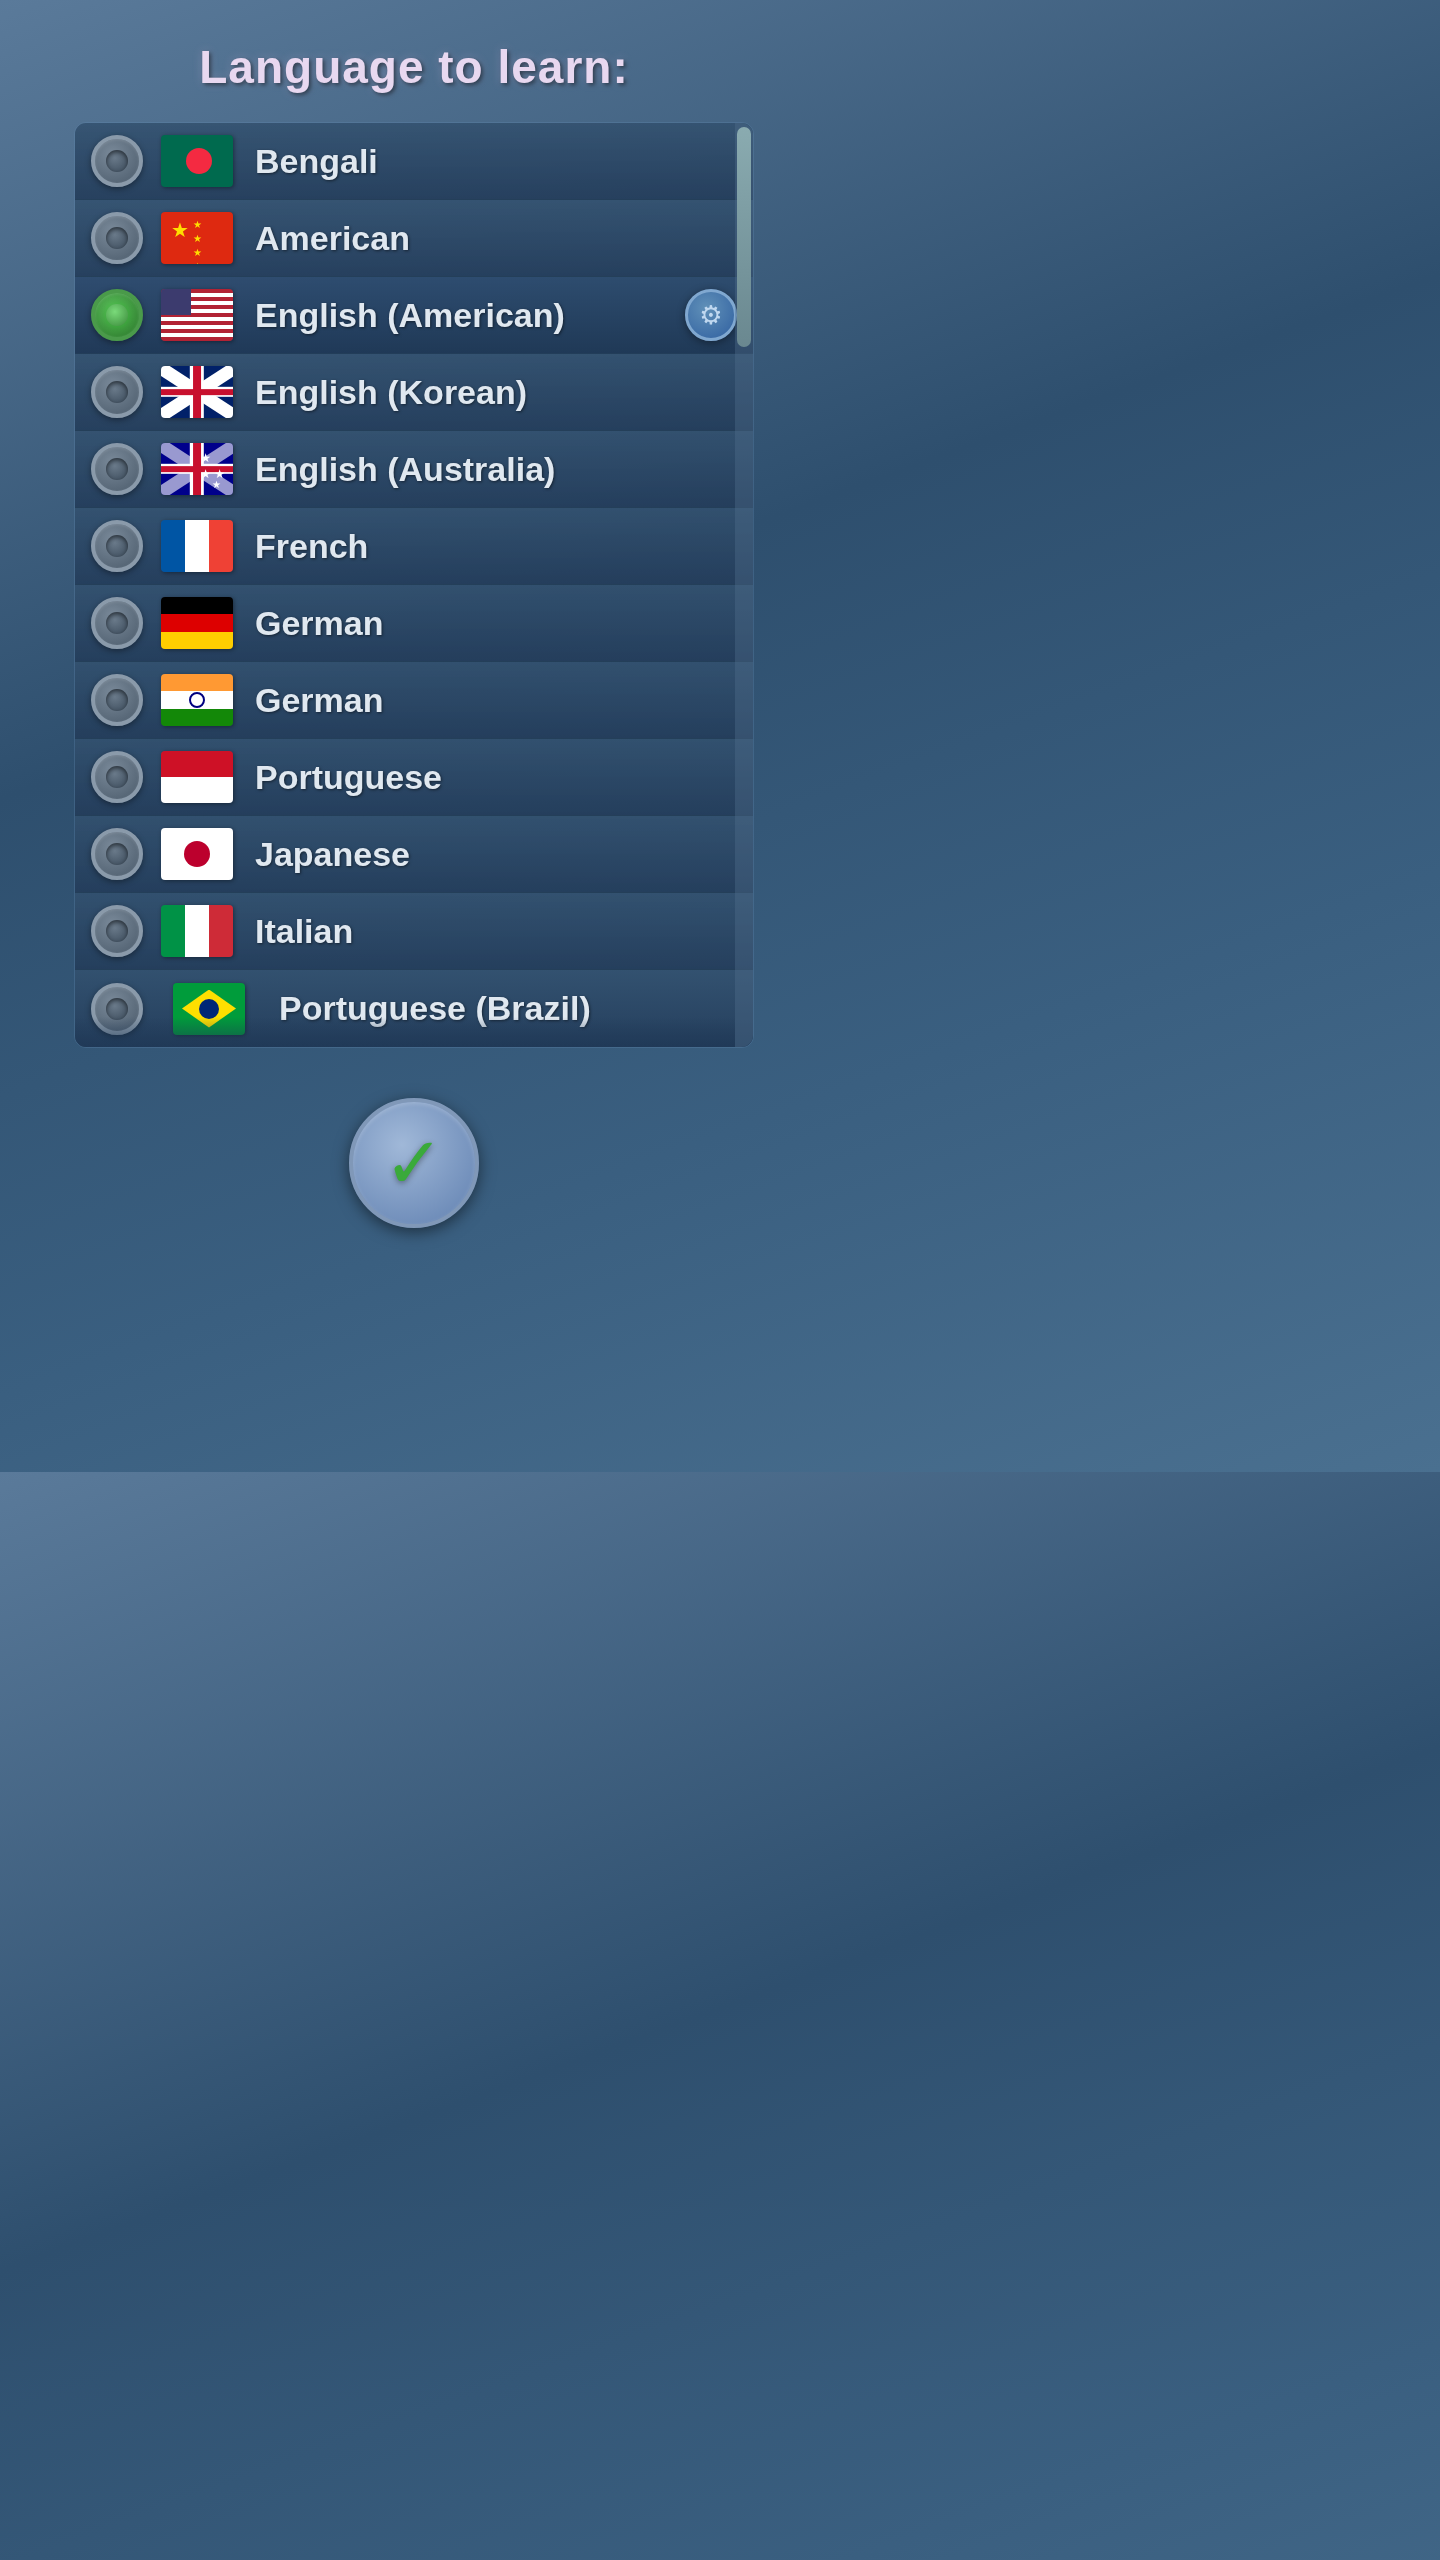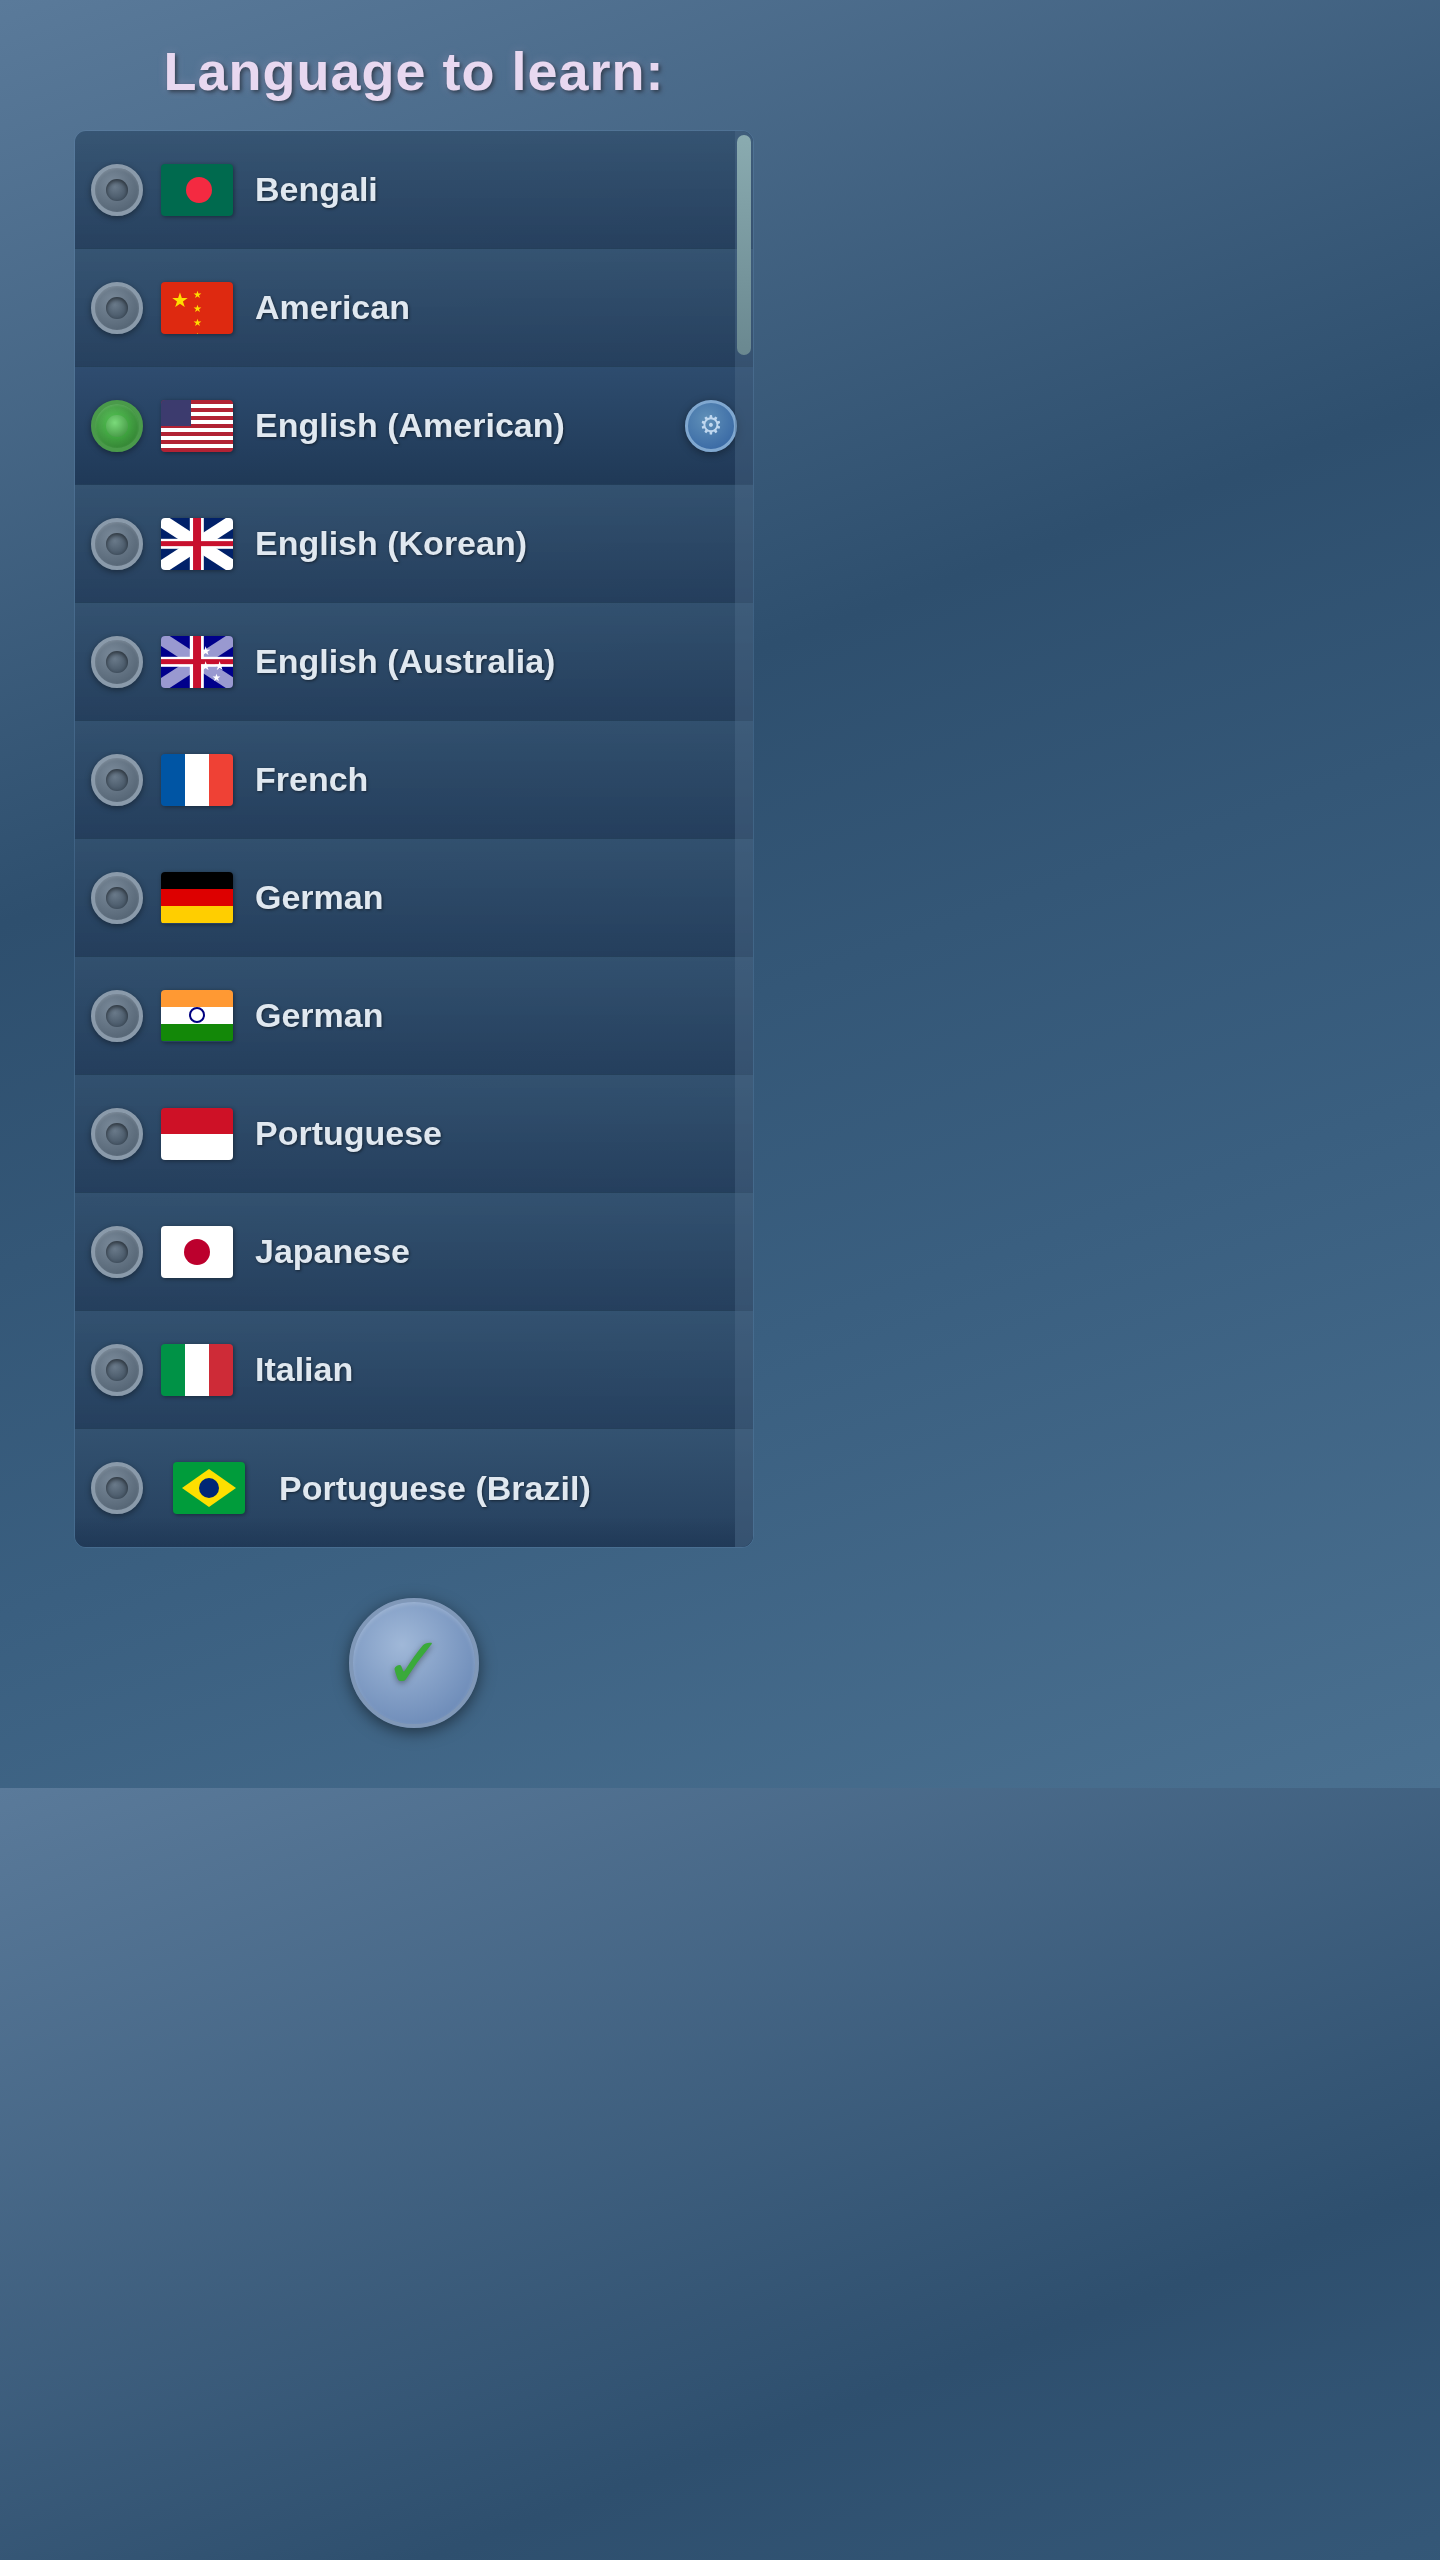--- a/index.html
+++ b/index.html
@@ -11,21 +11,21 @@
       display: flex;
       flex-direction: column;
       align-items: center;
       padding: 40px 20px 60px;
       font-family: 'Arial Rounded MT Bold', 'Arial', sans-serif;
       position: relative;
       overflow-x: hidden;
     }
 
     .page-title {
-      font-size: 54px;
+      font-size: 46px;
       font-weight: bold;
       color: #e8d8f0;
       text-shadow: 2px 2px 4px rgba(0,0,0,0.5), 0 0 10px rgba(200,180,220,0.3);
       margin-bottom: 28px;
       letter-spacing: 1px;
     }
 
     .list-container {
       width: 680px;
       background: transparent;
@@ -57,21 +57,21 @@
     }
 
     .language-list {
       width: 100%;
     }
 
     .language-item {
       display: flex;
       align-items: center;
       padding: 16px 16px;
-      height: 118px;
+      height: 77px;
       background: linear-gradient(180deg, rgba(50,80,110,0.85) 0%, rgba(35,60,90,0.9) 100%);
       border-bottom: 1px solid rgba(30,55,80,0.7);
       cursor: pointer;
       position: relative;
       transition: background 0.1s;
     }
 
     .language-item:last-child {
       border-bottom: none;
       gap: 12px;

